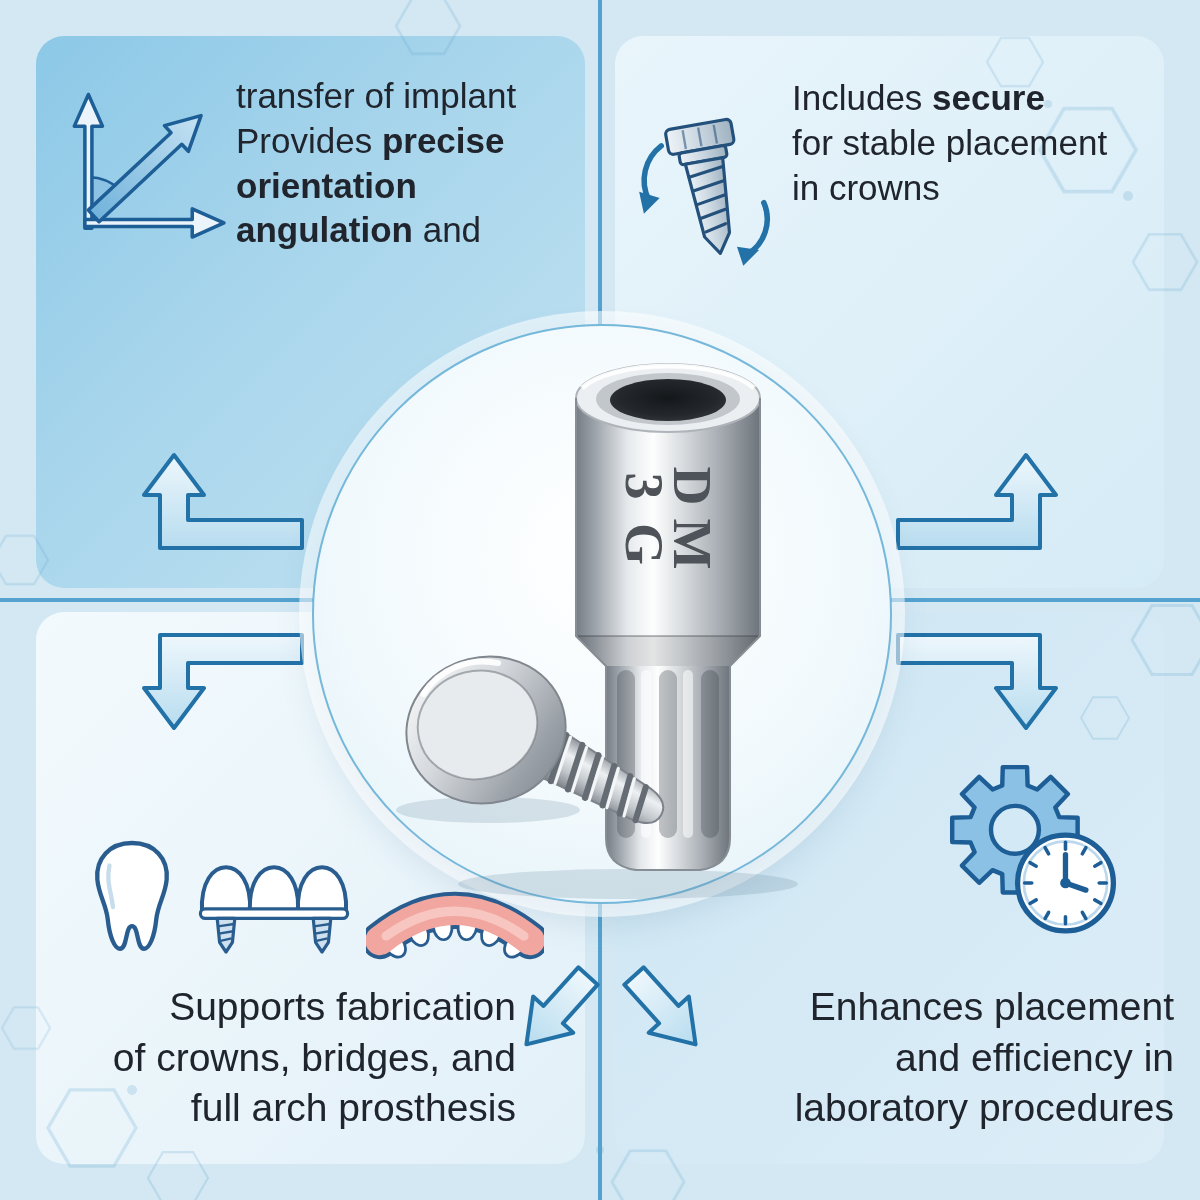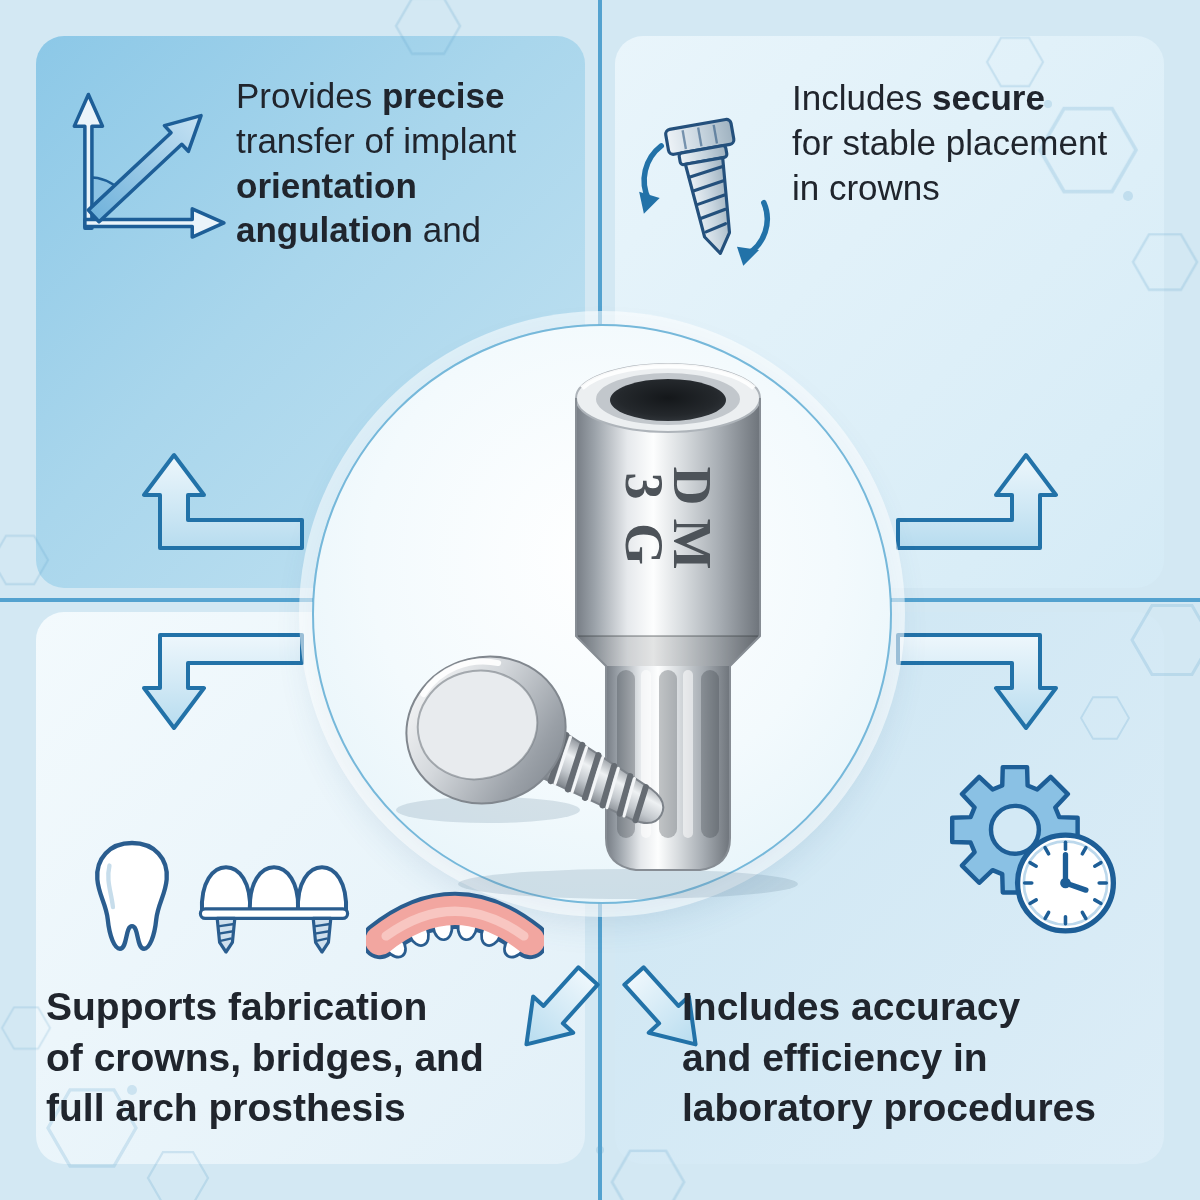--- a/index.html
+++ b/index.html
@@ -14,21 +14,21 @@
   .divider-h{position:absolute;top:598px;left:0;width:1200px;height:4px;background:#54a2cf;z-index:0;}
   .center-circle{position:absolute;left:312px;top:324px;width:576px;height:576px;border-radius:50%;
       border:2px solid #76b8da;
       background:radial-gradient(circle at 50% 40%,#ffffff 0%,#f3fafd 52%,#e0f1f8 100%);
       box-shadow:0 0 0 13px rgba(255,255,255,.55),0 16px 36px rgba(50,100,140,.16);z-index:5;}
   svg.abs{position:absolute;}
   .z2{z-index:2;} .z4{z-index:4;} .z6{z-index:6;} .z7{z-index:7;}
   .cap{position:absolute;color:#20252d;font-size:35px;line-height:1.28;z-index:7;}
   .cap .line{white-space:nowrap;}
   .cap .b{font-weight:700;}
-  .cap-center{font-weight:700;font-size:39px;text-align:left;line-height:1.3;}
+  .cap-center{font-weight:400;font-size:39px;text-align:right;line-height:1.3;}
 </style>
 </head>
 <body>
 
 <div id="stage">
 
   <div class="divider-v"></div>
   <div class="divider-h"></div>
 
   <div class="panel" id="panel-tl"></div>
@@ -173,22 +173,22 @@
           <stop offset="1" stop-color="#c6e2f3"></stop>
       </linearGradient>
     </defs>
     <path d="M30,162 L30,110 A52,52 0 0 1 66.8,125.2 Z" fill="rgba(125,180,220,.45)" stroke="#1d5e97" stroke-width="3"></path>
     <path d="M14,52 L30,16 L46,52 L34,52 L34,168 L26,168 L26,52 Z" fill="#eaf4fa" stroke="#1d5e97" stroke-width="4" stroke-linejoin="round"></path>
     <path d="M26,158 L148,158 L148,146 L184,162 L148,178 L148,166 L26,166 Z" fill="#eaf4fa" stroke="#1d5e97" stroke-width="4" stroke-linejoin="round"></path>
     <polygon points="29.9,147.4 123.9,59.4 116.4,51.4 158,40 143.6,80.6 136.1,72.6 42.1,160.6" fill="url(#dg)" stroke="#1d5e97" stroke-width="4" stroke-linejoin="round"></polygon>
   </svg>
 
   <div class="cap" style="left:236px;top:74px;">
+    <div class="line"><span>transfer of implant</span></div>
     <div class="line"><span>Provides </span><span class="b">precise</span></div>
-    <div class="line"><span>transfer of implant</span></div>
     <div class="line"><span class="b">orientation</span></div>
     <div class="line"><span class="b">angulation</span><span> and</span></div>
   </div>
 
   <svg class="abs z7" style="left:628px;top:108px;" width="158" height="172" viewBox="0 0 200 218">
     <defs>
       <linearGradient id="sg1" x1="0" y1="0" x2="1" y2="0">
         <stop offset="0" stop-color="#eef3f7"></stop>
           <stop offset="0.5" stop-color="#c9d6e0"></stop>
         <stop offset="1" stop-color="#9fb2c0"></stop>
@@ -273,18 +273,18 @@
         <line x1="178" y1="112" x2="174" y2="119"></line>
           <line x1="195" y1="129" x2="188" y2="133"></line>
       </g>
       <line x1="155" y1="152" x2="155" y2="120" stroke="#1d5e97" stroke-width="6" stroke-linecap="round"></line>
       <line x1="155" y1="152" x2="178" y2="160" stroke="#1d5e97" stroke-width="6" stroke-linecap="round"></line>
       <circle cx="155" cy="152" r="6" fill="#1d5e97"></circle>
     </g>
   </svg>
 
   <div class="cap cap-center" style="left:682px;top:982px;width:492px;">
-    <div class="line"><span>Includes accuracy</span></div>
+    <div class="line"><span>Enhances placement</span></div>
     <div class="line"><span>and efficiency in</span></div>
     <div class="line"><span>laboratory procedures</span></div>
   </div>
 
 </div>
 
 </body></html>

